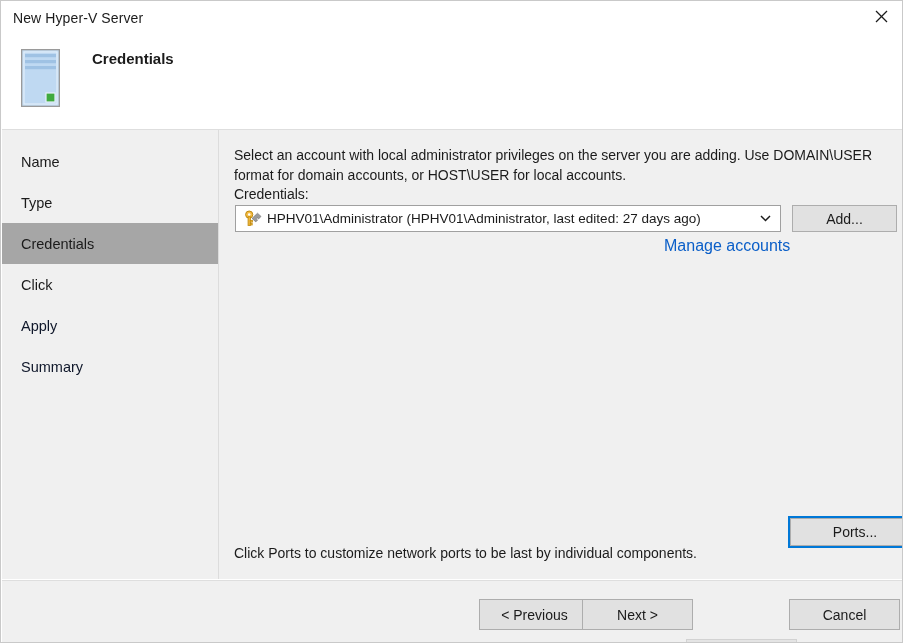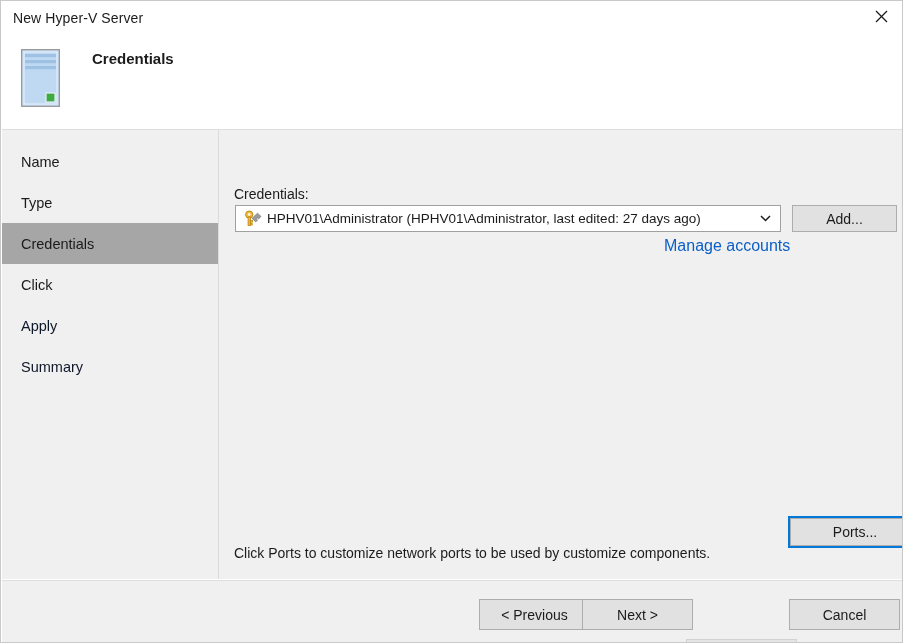--- a/index.html
+++ b/index.html
@@ -308,20 +308,21 @@
       <div class="nav-item" style="top:11px;">Name</div>
       <div class="nav-item" style="top:52px;">Type</div>
       <div class="nav-item selected" style="top:93px;">Credentials</div>
       <div class="nav-item" style="top:134px;">Click</div>
       <div class="nav-item disabled" style="top:175px;">Apply</div>
       <div class="nav-item disabled" style="top:216px;">Summary</div>
     </div>
 
     <div class="content">
 
+      <div class="intro">Select an account with local administrator privileges on the server you are adding. Use DOMAIN\USER format for domain accounts, or HOST\USER for local accounts.</div>
 
       <div class="cred-label">Credentials:</div>
 
       <div class="combo">
         <span class="combo-icon">
           <svg width="19" height="17" viewBox="0 0 19 17" aria-hidden="true">
             <path d="M13.5 3.2 L17 6.4 L14.6 9.0 L13.1 7.7 L12.2 8.7 L13.6 10.0 L11.8 11.9 L8.0 8.4 Z" fill="#9b9b9b" stroke="#6f6f6f" stroke-width="0.6"></path>
             <circle cx="5.2" cy="4.6" r="3.6" fill="#f5bc42" stroke="#c08a10" stroke-width="1"></circle>
             <circle cx="5.2" cy="4.6" r="1.25" fill="#ffffff"></circle>
             <rect x="4.1" y="6.8" width="2.3" height="8.6" fill="#f5bc42" stroke="#c08a10" stroke-width="0.9"></rect>
@@ -334,21 +335,21 @@
           <svg width="11" height="7" viewBox="0 0 11 7" aria-hidden="true">
             <polyline points="1,1 5.5,5.6 10,1" fill="none" stroke="#1b1b1b" stroke-width="1.4"></polyline>
           </svg>
         </span>
       </div>
 
       <button class="btn add-btn">Add...</button>
 
       <div class="manage-link">Manage accounts</div>
 
-      <div class="ports-note">Click Ports to customize network ports to be used by customize components.</div>
+      <div class="ports-note">Click Ports to customize network ports to be last by individual components.</div>
 
       <button class="btn focused ports-btn">
         <span class="btn-inner">Ports...</span>
       </button>
 
     </div>
   </div>
 
   <div class="footer">
     <button class="btn fbtn-prev">&lt; Previous</button>

